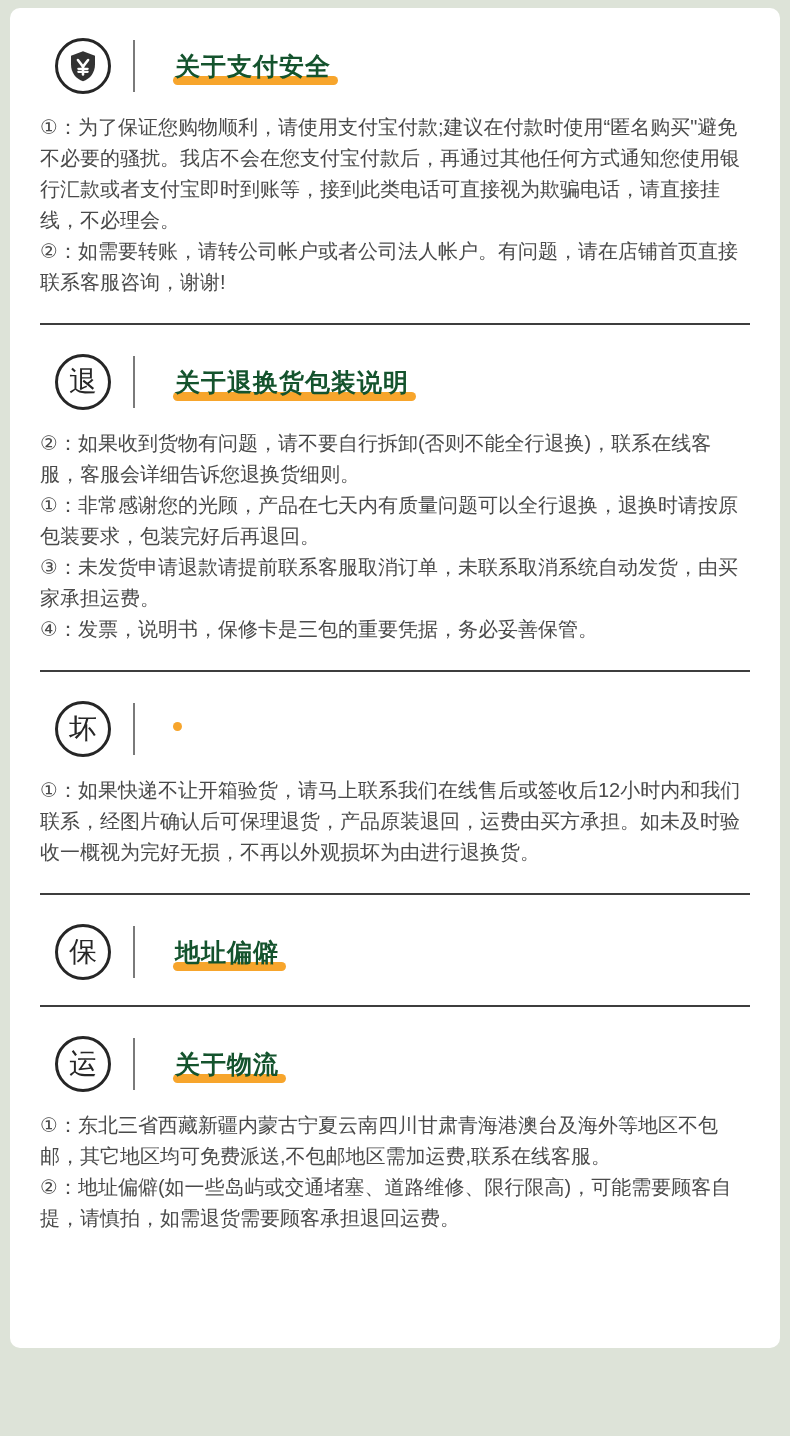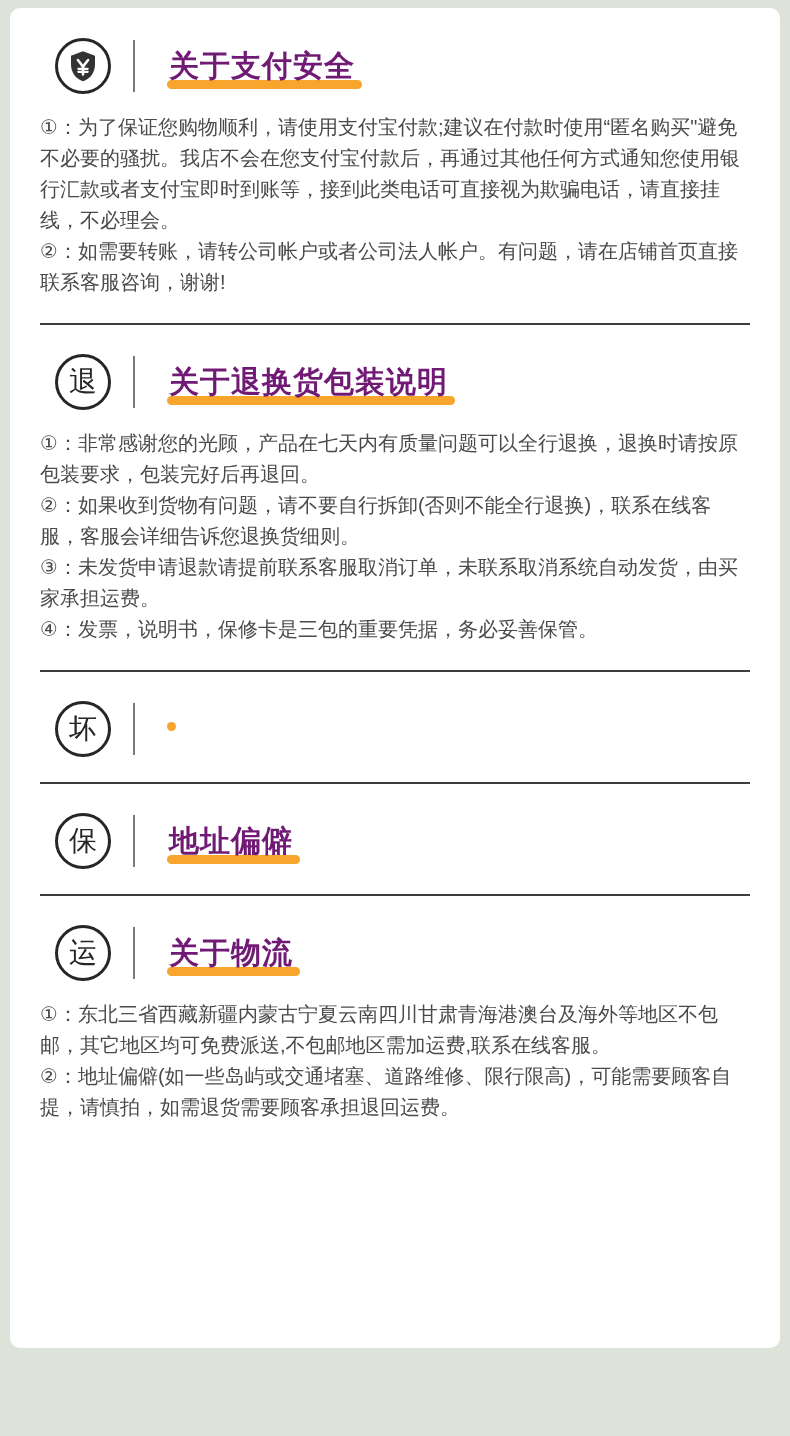--- a/index.html
+++ b/index.html
@@ -47,24 +47,24 @@
   .header-sep {
     width: 2px;
     height: 52px;
     background: #7a7a7a;
     margin: 0 30px 0 22px;
     flex: 0 0 auto;
   }
   .section-title {
     position: relative;
     display: inline-block;
-    margin: 4px;
-    font-size: 30px;
+    margin: 10px;
+    font-size: 25px;
     font-weight: 700;
-    color: #701a75;
+    color: #14532d;
     letter-spacing: 1px;
   }
   .title-text {
     position: relative;
     z-index: 1;
   }
   .title-underline {
     position: absolute;
     left: -2px;
     right: -7px;
@@ -129,40 +129,41 @@
       <div class="icon-circle">
         <span class="icon-char">退</span>
       </div>
       <div class="header-sep"></div>
       <h2 class="section-title">
         <span class="title-text">关于退换货包装说明</span>
         <span class="title-underline"></span>
       </h2>
     </div>
     <div class="section-body">
+      <p>②：如果收到货物有问题，请不要自行拆卸(否则不能全行退换)，联系在线客服，客服会详细告诉您退换货细则。</p>
       <p>①：非常感谢您的光顾，产品在七天内有质量问题可以全行退换，退换时请按原包装要求，包装完好后再退回。</p>
-      <p>②：如果收到货物有问题，请不要自行拆卸(否则不能全行退换)，联系在线客服，客服会详细告诉您退换货细则。</p>
       <p>③：未发货申请退款请提前联系客服取消订单，未联系取消系统自动发货，由买家承担运费。</p>
       <p>④：发票，说明书，保修卡是三包的重要凭据，务必妥善保管。</p>
     </div>
   </section>
 
   <hr class="divider">
 
   <section>
     <div class="section-header">
       <div class="icon-circle">
         <span class="icon-char">坏</span>
       </div>
       <div class="header-sep"></div>
       <h2 class="section-title">
         <span class="title-underline"></span>
       </h2>
     </div>
     <div class="section-body">
+      <p>①：如果快递不让开箱验货，请马上联系我们在线售后或签收后12小时内和我们联系，经图片确认后可保理退货，产品原装退回，运费由买方承担。如未及时验收一概视为完好无损，不再以外观损坏为由进行退换货。</p>
     </div>
   </section>
 
   <hr class="divider">
 
   <section>
     <div class="section-header">
       <div class="icon-circle">
         <span class="icon-char">保</span>
       </div>

